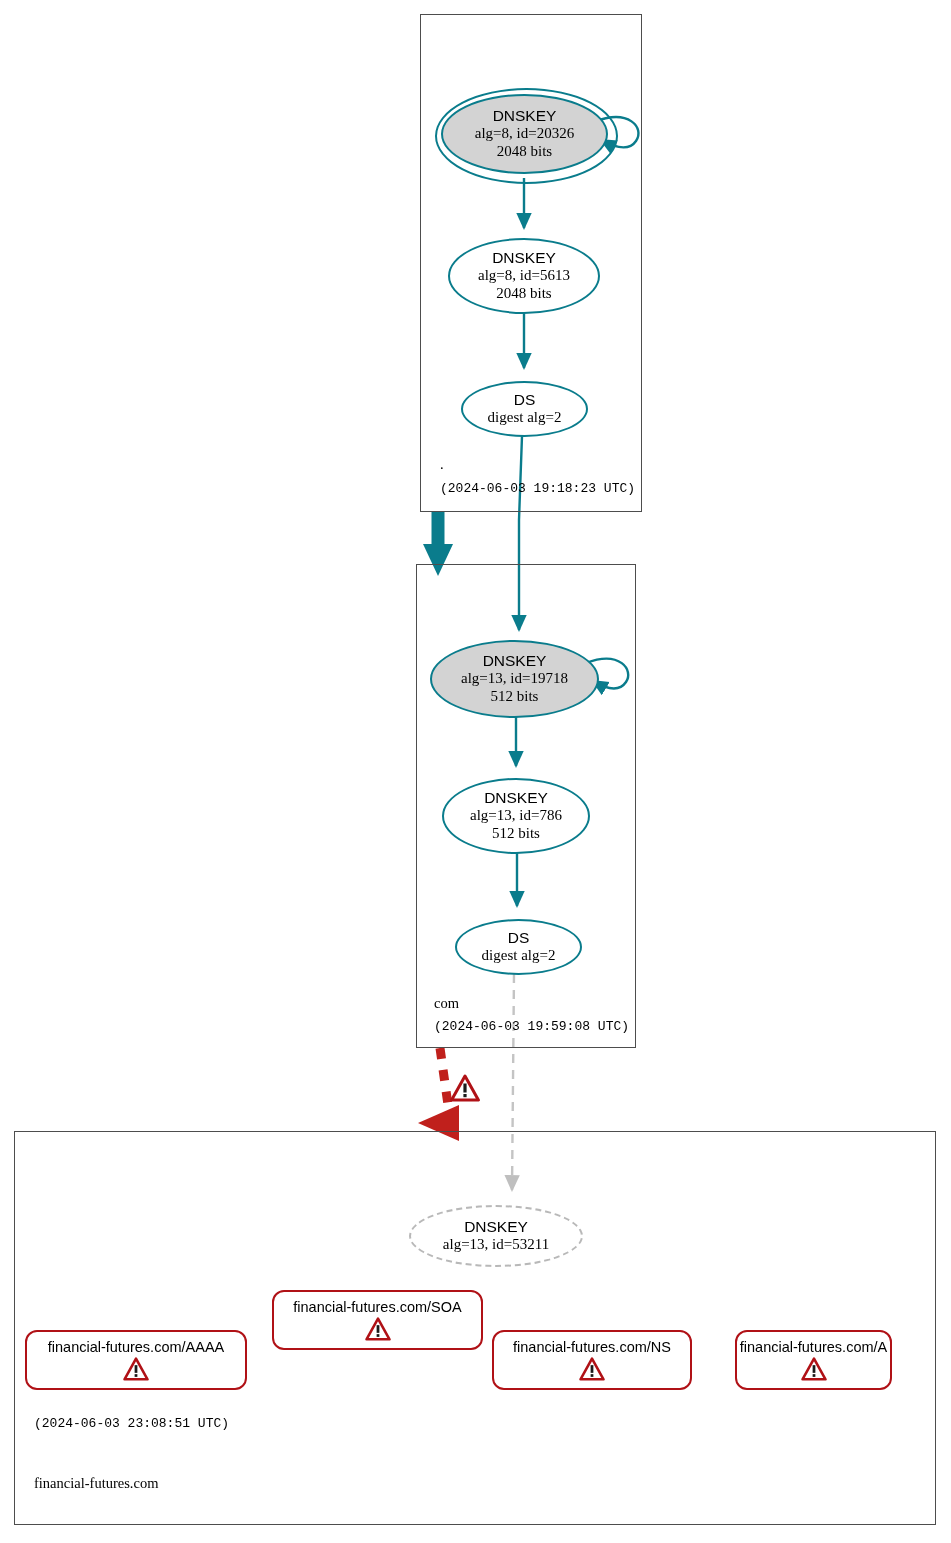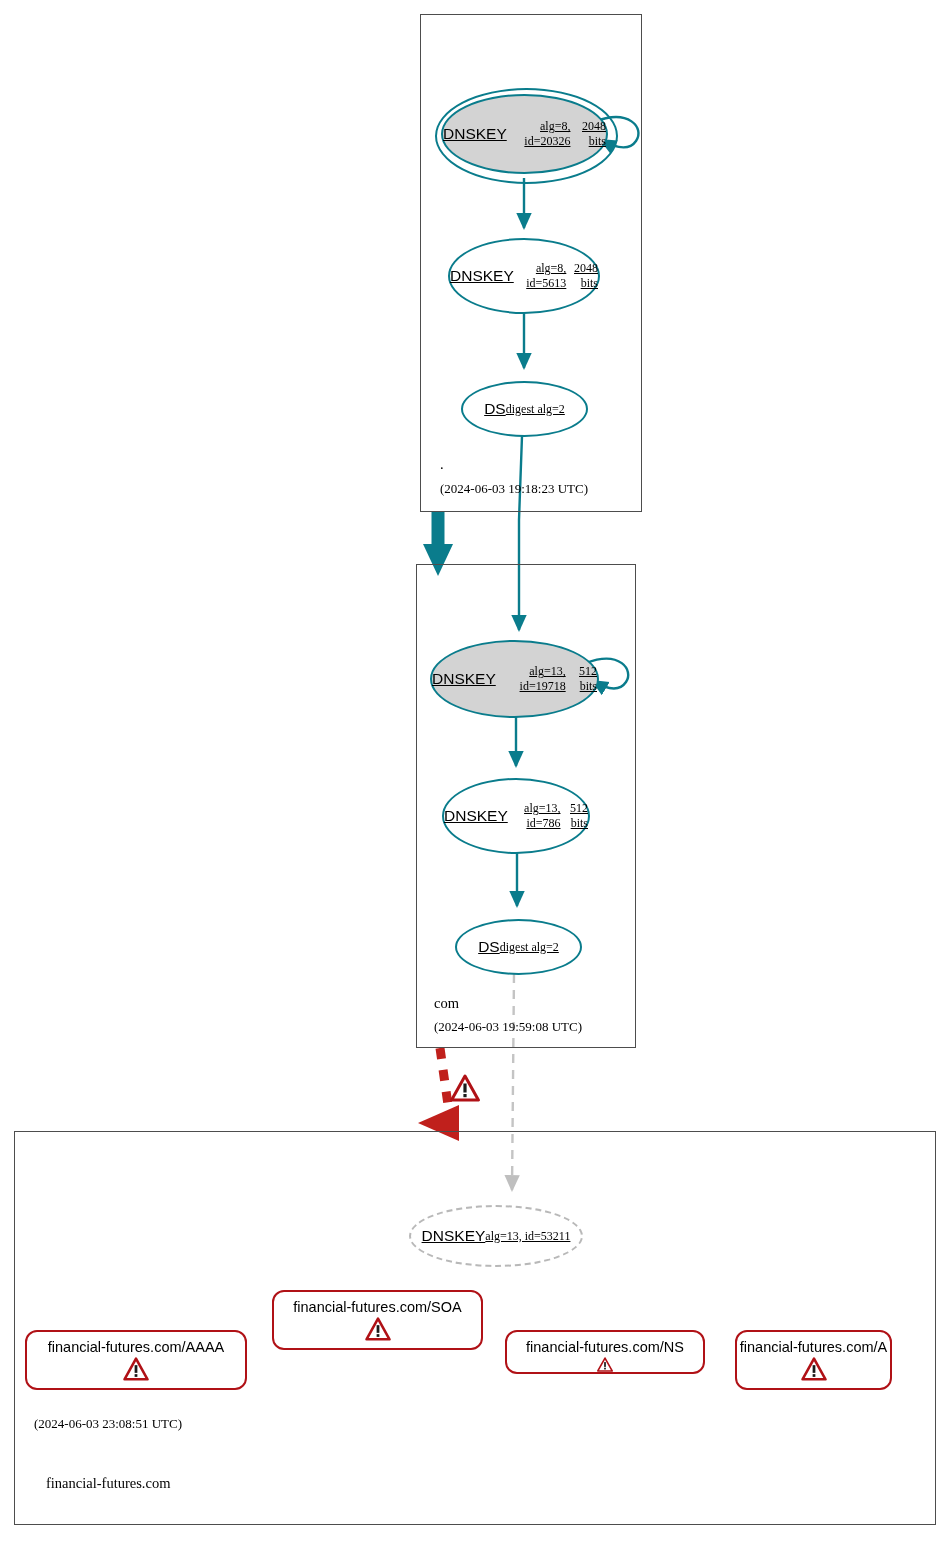--- a/index.html
+++ b/index.html
@@ -2,29 +2,29 @@
 <html><head>
 <meta charset="utf-8">
 <style>
   html,body{margin:0;padding:0;background:#ffffff;}
   body{width:951px;height:1543px;position:relative;overflow:hidden;
        font-family:"Liberation Sans",sans-serif;}
   #canvas{position:absolute;left:0;top:0;width:951px;height:1543px;}
   .zone-box{position:absolute;border:1px solid #4d4d4d;background:transparent;box-sizing:border-box;}
   .zone-label{position:absolute;font-family:"Liberation Serif",serif;color:#000;white-space:nowrap;}
   .zone-name{font-size:14.5px;}
-  .zone-time{font-size:13px;}
-  .node{position:absolute;display:flex;flex-direction:row;align-items:center;
-        justify-content:center;text-align:right;box-sizing:border-box;text-decoration:underline;}
+  .zone-time{font-size:13px;font-family:Liberation Mono, monospace;}
+  .node{position:absolute;display:flex;flex-direction:column;align-items:center;
+        justify-content:center;text-align:left;box-sizing:border-box;}
   .ellipse{border-radius:50%;}
   .e-teal{border:2px solid #0a7c8c;background:#ffffff;}
   .e-teal-fill{border:2px solid #0a7c8c;background:#d3d3d3;}
   .e-dashed-gray{border:2px dashed #b8b8b8;background:#ffffff;}
   .n-title{font-size:15.5px;font-family:"Liberation Sans",sans-serif;color:#000;line-height:1.05;}
-  .n-sub{font-size:12px;font-family:"Liberation Serif",serif;color:#000;line-height:1.22;}
+  .n-sub{font-size:15px;font-family:"Liberation Serif",serif;color:#000;line-height:1.22;}
   .rr-box{position:absolute;border:2px solid #b01116;border-radius:12px;background:#fff;
           box-sizing:border-box;display:flex;flex-direction:column;align-items:center;
           justify-content:flex-start;padding-top:7px;}
   .rr-label{font-size:14.5px;font-family:"Liberation Sans",sans-serif;color:#000;white-space:nowrap;}
   .warn{display:block;margin-top:2px;}
   svg.overlay{position:absolute;left:0;top:0;width:951px;height:1543px;pointer-events:none;}
   .dbl-ring{position:absolute;border:2px solid #0a7c8c;border-radius:50%;background:transparent;}
 </style>
 </head>
 <body>
@@ -127,21 +127,21 @@
     <div class="n-sub">digest alg=2</div>
   </div>
 
   <svg class="warn" style="position:absolute;left:450px;top:1072px;width:30px;height:28px;" viewBox="0 0 30 28">
     <path d="M15,2 L28.4,26 L1.6,26 z" fill="#ffffff" stroke="#b01116" stroke-width="3" stroke-linejoin="round"></path>
     <rect x="13.4" y="9.5" width="3.2" height="9" fill="#1a1a1a"></rect>
     <rect x="13.4" y="20" width="3.2" height="3.2" fill="#1a1a1a"></rect>
   </svg>
 
   <div class="zone-box" style="left:14px;top:1131px;width:922px;height:394px;"></div>
-  <div class="zone-label zone-name" style="left:34px;top:1475px;margin-left:12px;">financial-futures.com</div>
+  <div class="zone-label zone-name" style="left:34px;top:1475px;">financial-futures.com</div>
   <div class="zone-label zone-time" style="left:34px;top:1416px;">(2024-06-03 23:08:51 UTC)</div>
 
   <div class="node ellipse e-dashed-gray" style="left:409px;top:1205px;width:174px;height:62px;">
     <div class="n-title">DNSKEY</div>
     <div class="n-sub">alg=13, id=53211</div>
   </div>
 
   <div class="rr-box" style="left:25px;top:1330px;width:222px;height:60px;">
     <div class="rr-label">financial-futures.com/AAAA</div>
     <svg class="warn" style="width:26px;height:24px;" viewBox="0 0 30 28">
@@ -153,21 +153,21 @@
 
   <div class="rr-box" style="left:272px;top:1290px;width:211px;height:60px;align-items:center;">
     <div class="rr-label">financial-futures.com/SOA</div>
     <svg class="warn" style="width:26px;height:24px;" viewBox="0 0 30 28">
       <path d="M15,2 L28.4,26 L1.6,26 z" fill="#ffffff" stroke="#b01116" stroke-width="3" stroke-linejoin="round"></path>
       <rect x="13.4" y="9.5" width="3.2" height="9" fill="#1a1a1a"></rect>
       <rect x="13.4" y="20" width="3.2" height="3.2" fill="#1a1a1a"></rect>
     </svg>
   </div>
 
-  <div class="rr-box" style="left:505px;top:1330px;width:200px;height:44px;">
+  <div class="rr-box" style="left:492px;top:1330px;width:200px;height:60px;">
     <div class="rr-label">financial-futures.com/NS</div>
     <svg class="warn" style="width:26px;height:24px;" viewBox="0 0 30 28">
       <path d="M15,2 L28.4,26 L1.6,26 z" fill="#ffffff" stroke="#b01116" stroke-width="3" stroke-linejoin="round"></path>
       <rect x="13.4" y="9.5" width="3.2" height="9" fill="#1a1a1a"></rect>
       <rect x="13.4" y="20" width="3.2" height="3.2" fill="#1a1a1a"></rect>
     </svg>
   </div>
 
   <div class="rr-box" style="left:735px;top:1330px;width:157px;height:60px;">
     <div class="rr-label">financial-futures.com/A</div>

